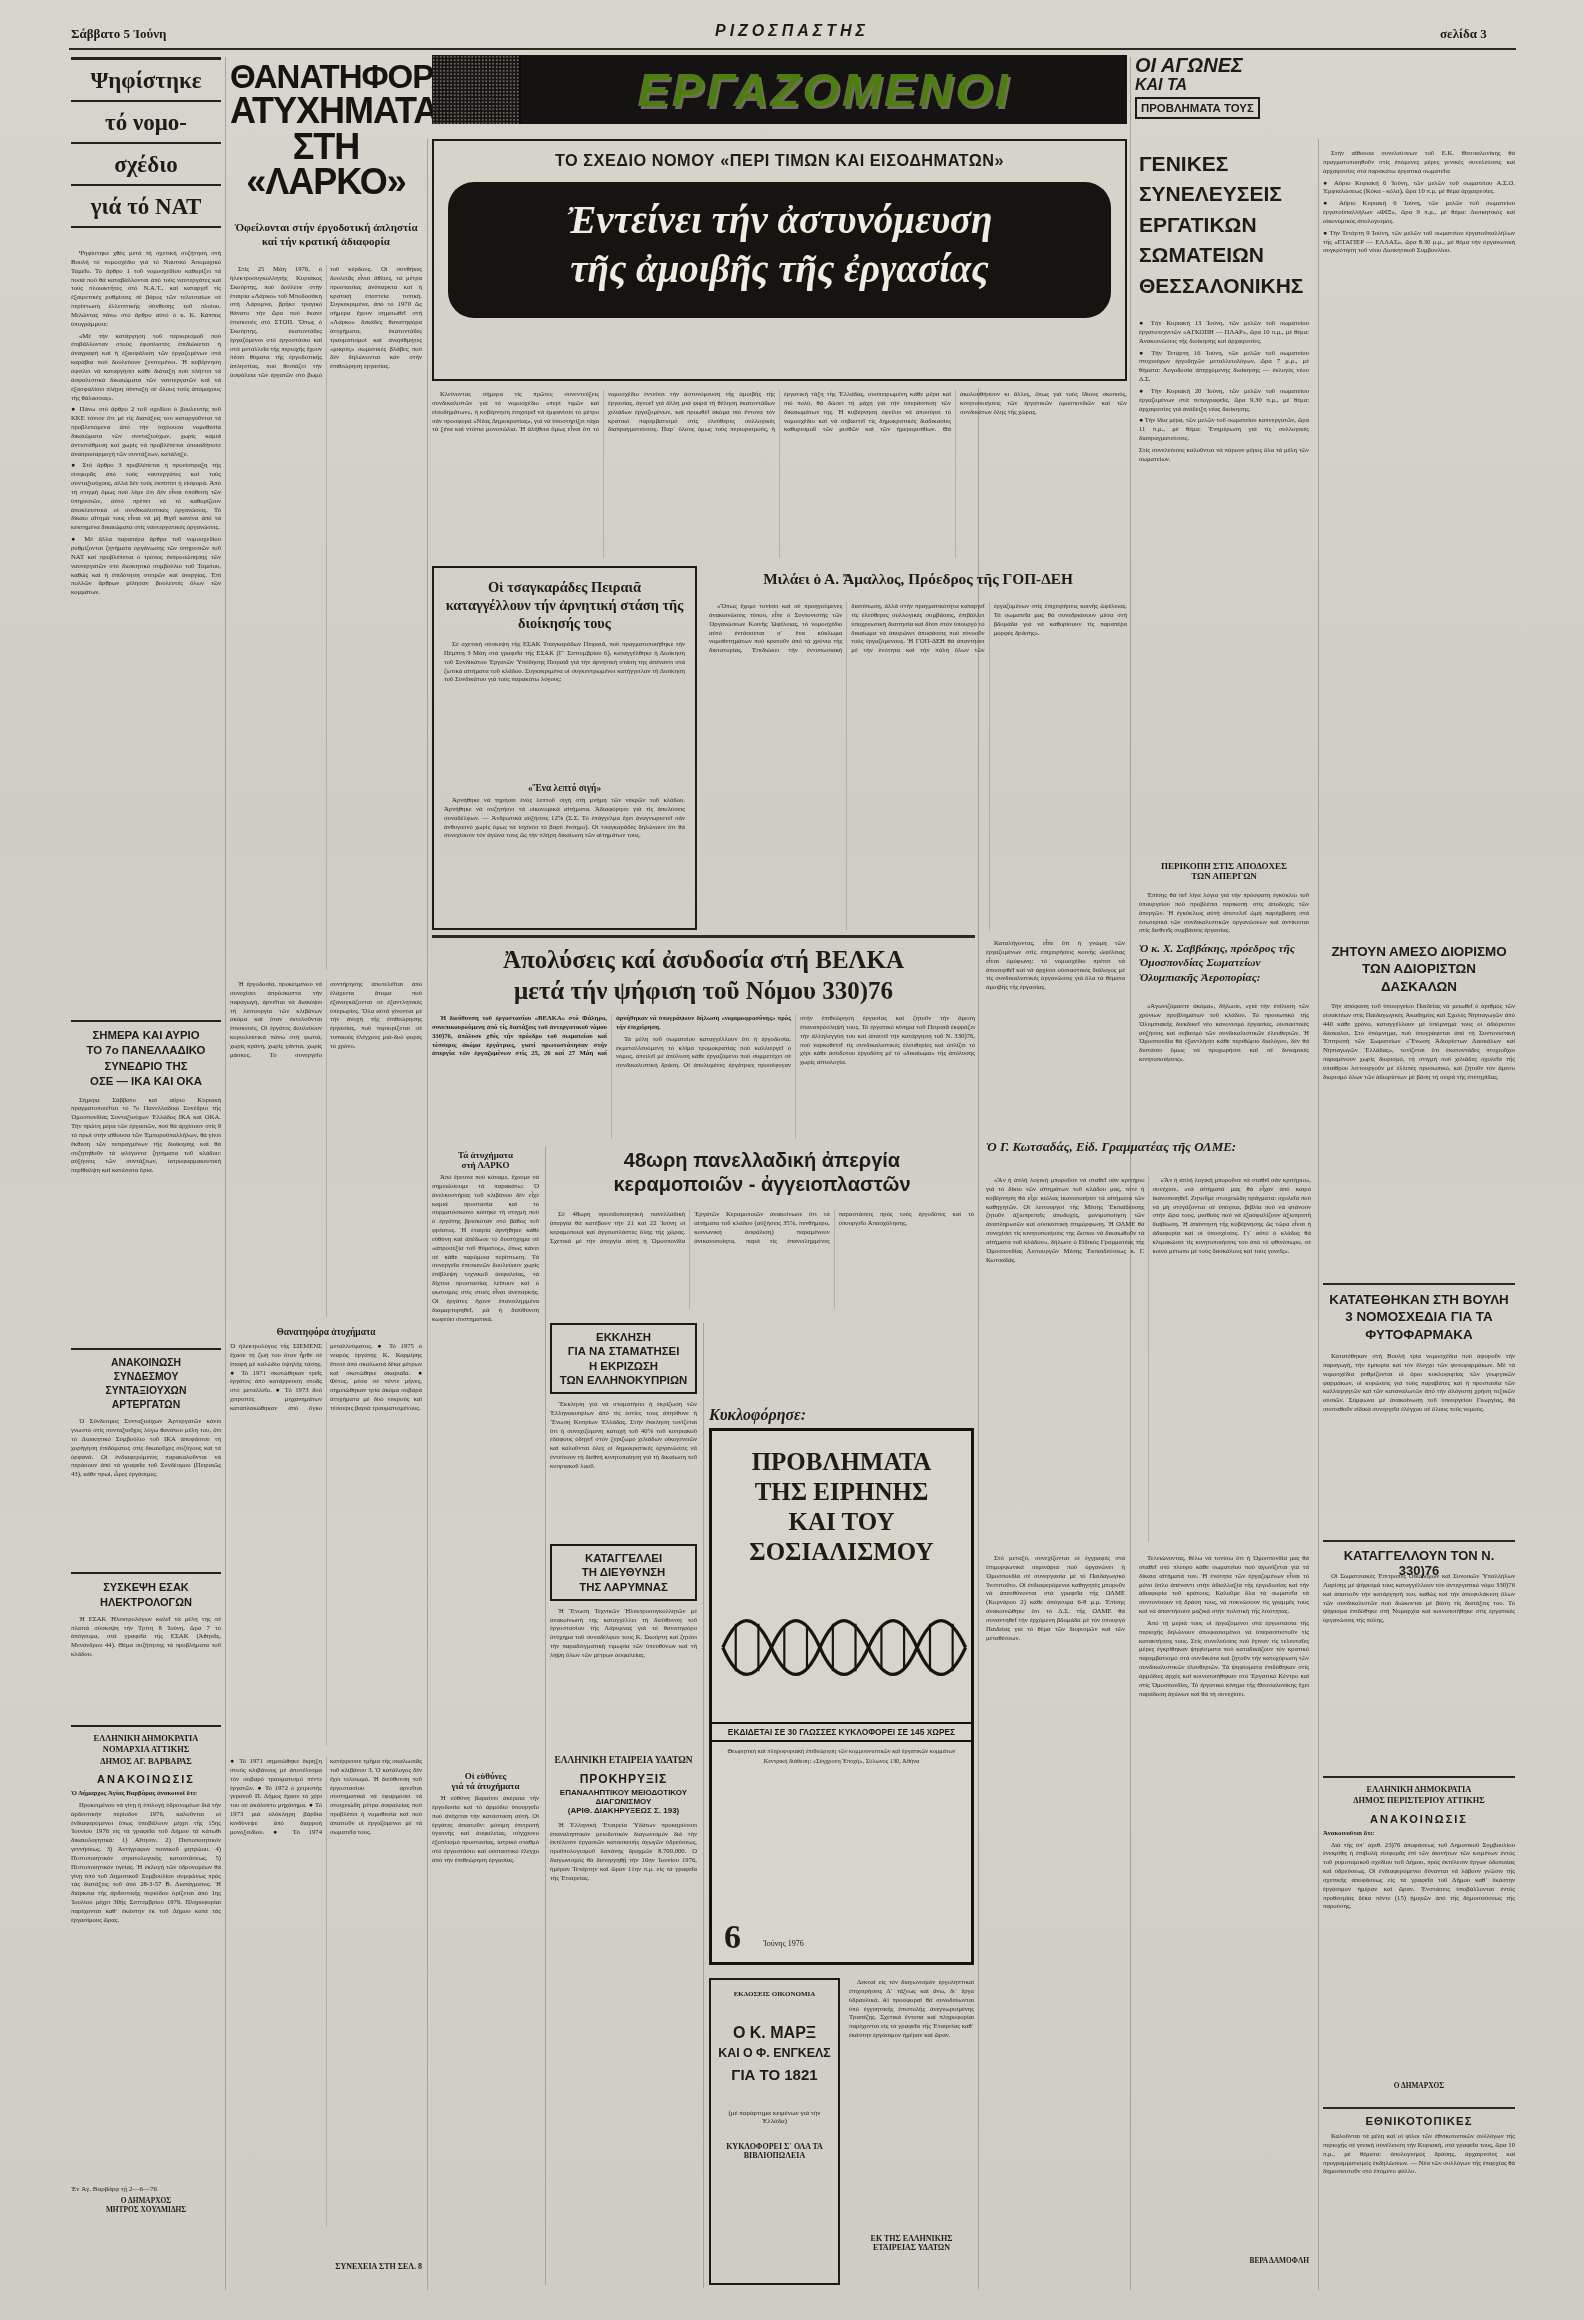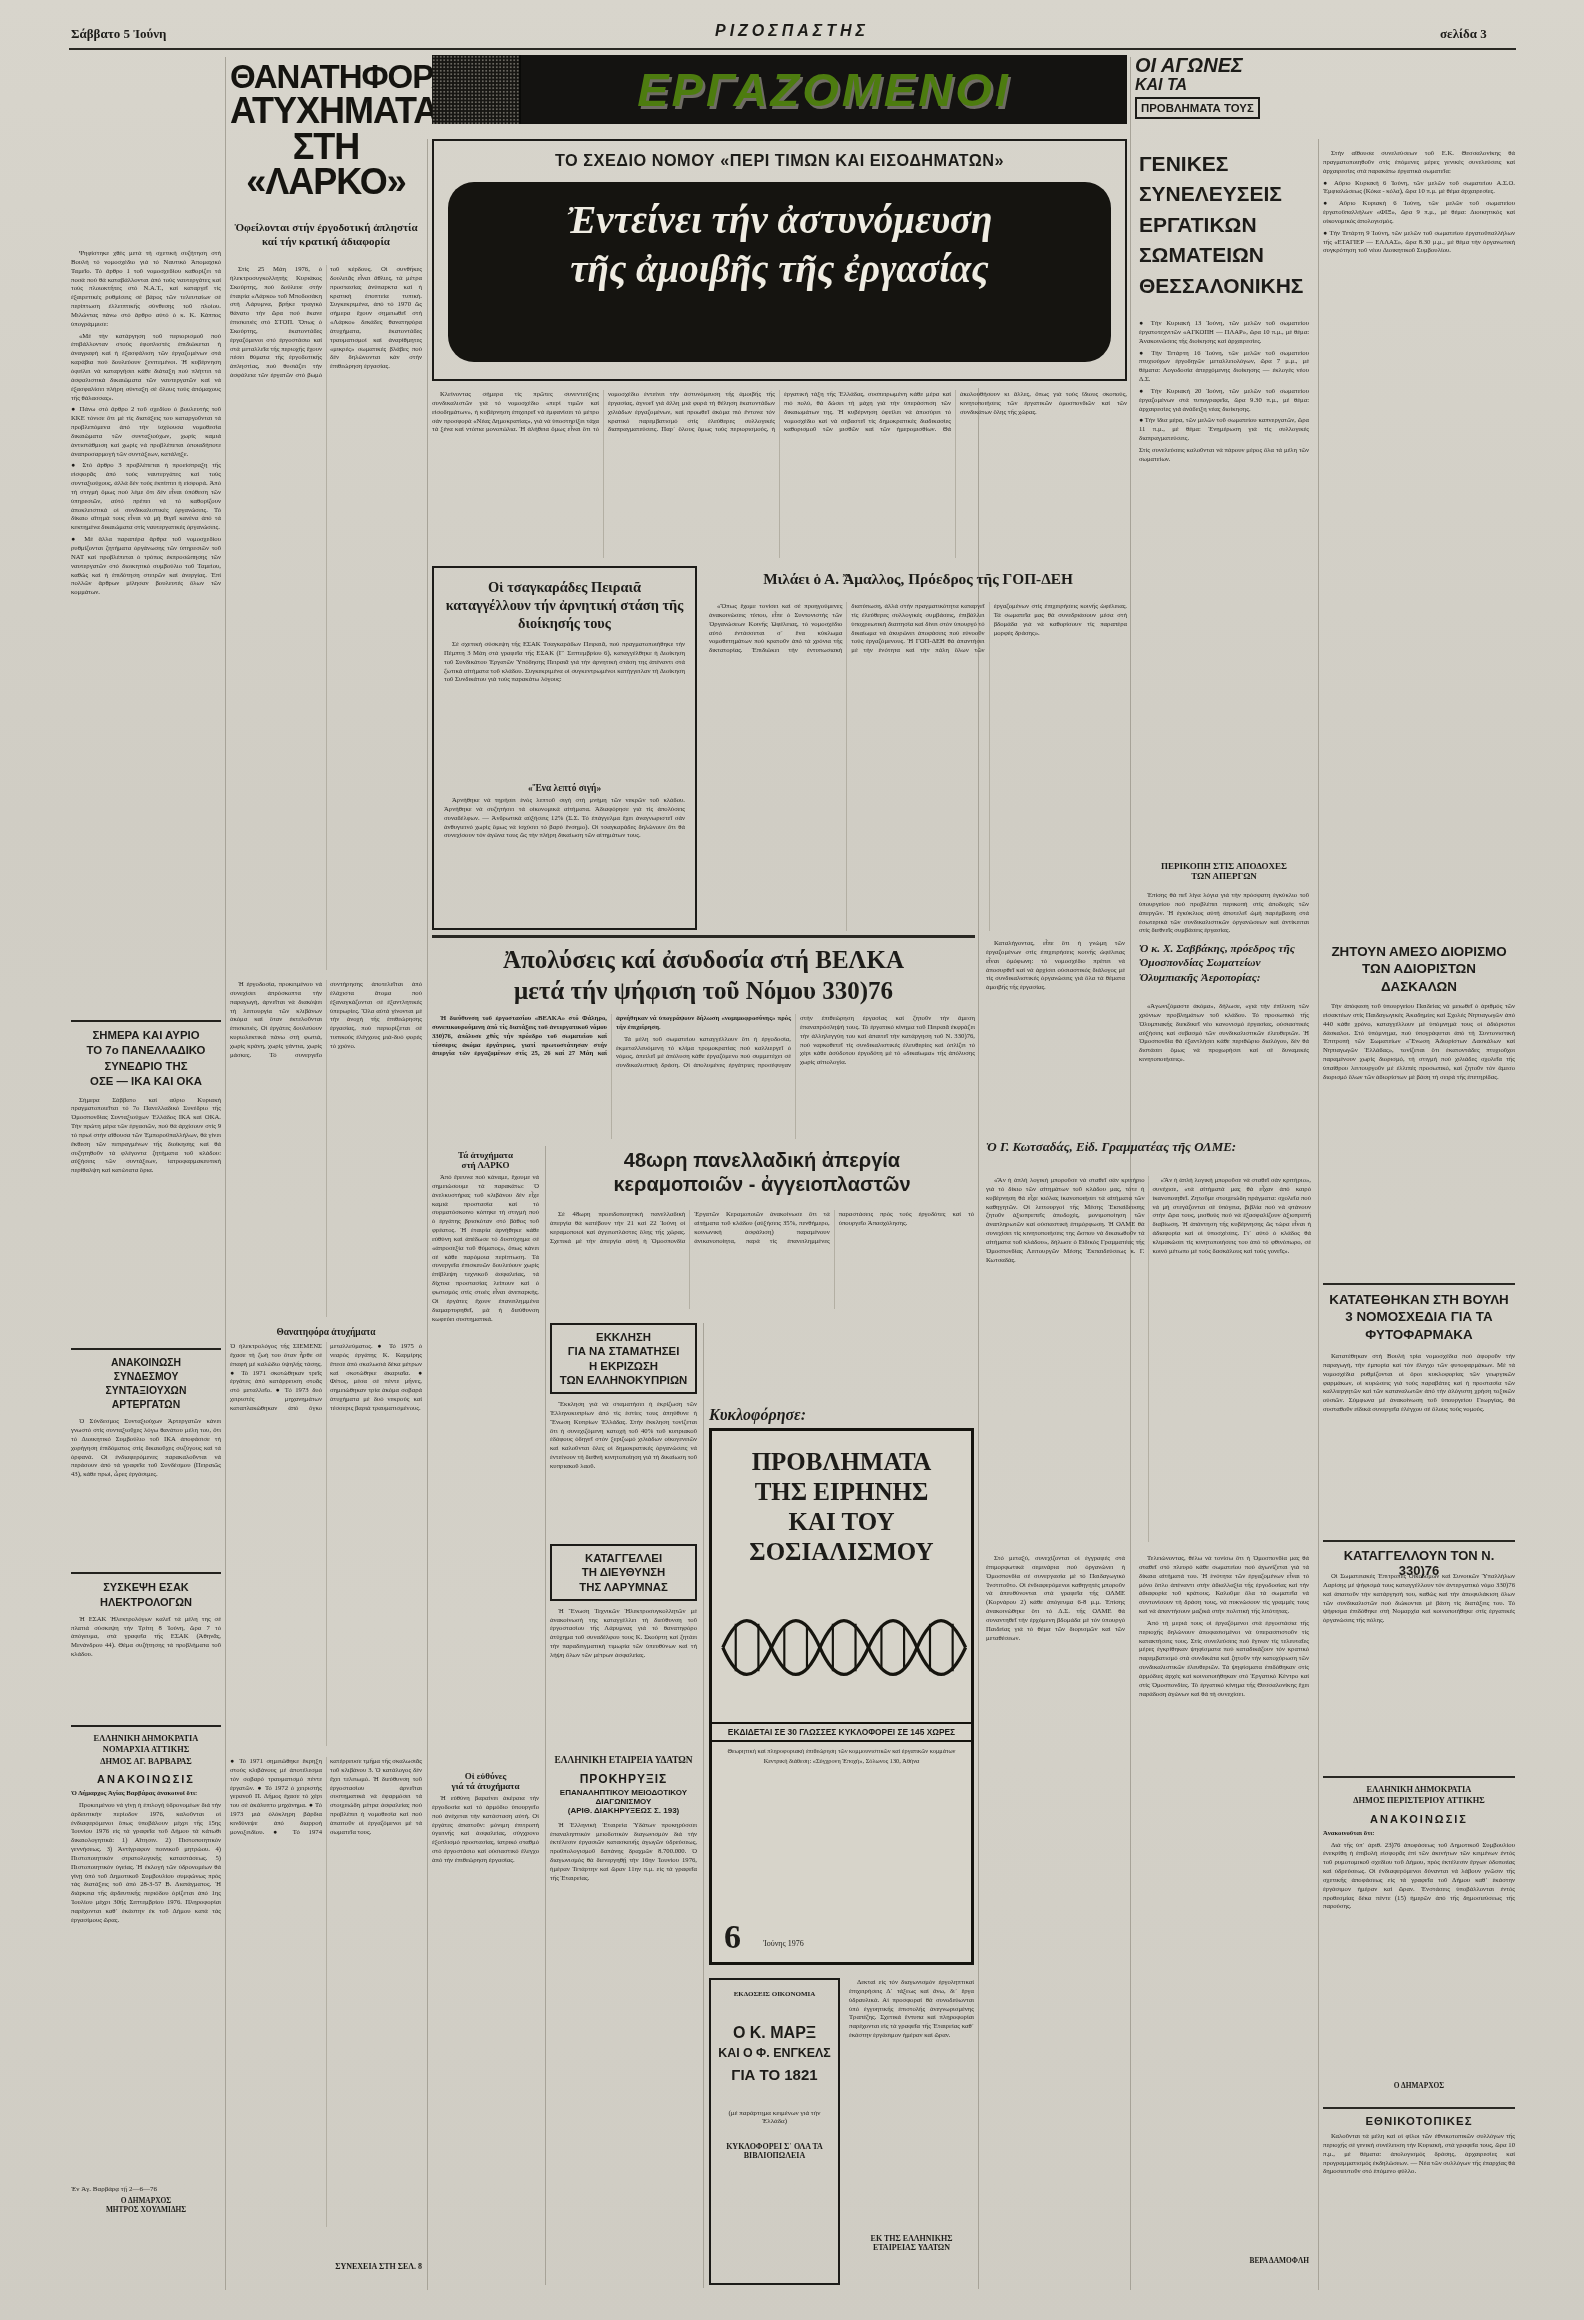--- a/index.html
+++ b/index.html
@@ -54,20 +54,26 @@
   <div class="hrule" style="left:69px;top:48px;width:1447px;height:2px;"></div>
 
   <div class="vrule" style="left:225px;top:57px;height:2233px;"></div>
   <div class="vrule" style="left:427px;top:139px;height:2151px;"></div>
   <div class="vrule" style="left:545px;top:1146px;height:1139px;"></div>
   <div class="vrule" style="left:703px;top:1323px;height:965px;"></div>
   <div class="vrule" style="left:978px;top:388px;height:1901px;"></div>
   <div class="vrule" style="left:1130px;top:57px;height:2233px;"></div>
   <div class="vrule" style="left:1318px;top:139px;height:2151px;"></div>
 
+  <div class="abs" style="left:71px;top:57px;width:150px;border-top:3px solid #23221e;">
+    <div class="natline">Ψηφίστηκε</div>
+    <div class="natline">τό νομο-</div>
+    <div class="natline">σχέδιο</div>
+    <div class="natline">γιά τό ΝΑΤ</div>
+  </div>
   <div class="abs b" style="left:71px;top:249px;width:150px;height:762px;">
     <p>Ψηφίστηκε χθές μετά τή σχετική συζήτηση στή Βουλή τό νομοσχέδιο γιά τό Ναυτικό Ἀπομαχικό Ταμεῖο. Τό ἄρθρο 1 τοῦ νομοσχεδίου καθορίζει τά ποσά πού θά καταβάλλονται ἀπό τούς ναυτεργάτες καί τούς πλοιοκτῆτες στό Ν.Α.Τ., καί καταργεῖ τίς ἐξαιρετικές ρυθμίσεις σέ βάρος τῶν τελευταίων σέ περίπτωση ἐλλειπτικῆς σύνθεσης τοῦ πλοίου. Μιλώντας πάνω στό ἄρθρο αὐτό ὁ κ. Κ. Κάππος ὑπογράμμισε:</p>
     <p>«Μέ τήν κατάργηση τοῦ περιορισμοῦ πού ἐπιβάλλονταν στούς ἐφοπλιστές ἐπιδιώκεται ἡ ἀναγραφή καί ἡ ἐξασφάλιση τῶν ἐργαζομένων στά καράβια πού δουλεύουν ξενιτεμένοι. Ἡ κυβέρνηση ὀφείλει νά καταργήσει κάθε διάταξη πού πλήττει τά ἀσφαλιστικά δικαιώματα τῶν ναυτεργατῶν καί νά ἐξασφαλίσει πλήρη σύνταξη σέ ὅλους τούς ἀπόμαχους τῆς θάλασσας».</p>
     <p class="noind">● Πάνω στό ἄρθρο 2 τοῦ σχεδίου ὁ βουλευτής τοῦ ΚΚΕ τόνισε ὅτι μέ τίς διατάξεις του καταργοῦνται τά προβλεπόμενα ἀπό τήν ἰσχύουσα νομοθεσία δικαιώματα τῶν συνταξιούχων, χωρίς καμιά ἀντιστάθμιση καί χωρίς νά προβλέπεται ὁποιαδήποτε ἀναπροσαρμογή τῶν συντάξεων, κατάληξε.</p>
     <p class="noind">● Στό ἄρθρο 3 προβλέπεται ἡ προείσπραξη τῆς εἰσφορᾶς ἀπό τούς ναυτεργάτες καί τούς συνταξιούχους, ἀλλά δέν τούς ἐκπίπτει ἡ εἰσφορά. Ἀπό τή στιγμή ὅμως πού λέμε ὅτι δέν εἶναι ὑπόθεση τῶν ὑπηρεσιῶν, αὐτό πρέπει νά τό καθορίζουν ἀποκλειστικά οἱ συνδικαλιστικές ὀργανώσεις. Τό δίκαιο αἴτημά τους εἶναι νά μή θιγεῖ κανένα ἀπό τά κεκτημένα δικαιώματα στίς ναυτεργατικές ὀργανώσεις.</p>
     <p class="noind">● Μέ ἄλλα παραπέρα ἄρθρα τοῦ νομοσχεδίου ρυθμίζονται ζητήματα ὀργάνωσης τῶν ὑπηρεσιῶν τοῦ ΝΑΤ καί προβλέπεται ὁ τρόπος ἐκπροσώπησης τῶν ναυτεργατῶν στό διοικητικό συμβούλιο τοῦ Ταμείου, καθώς καί ἡ ἐπιδότηση στειρῶν καί ἀνεργίας. Ἐπί πολλῶν ἄρθρων μίλησαν βουλευτές ὅλων τῶν κομμάτων.</p>
   </div>
 
   <div class="abs" style="left:71px;top:1020px;width:150px;border-top:2px solid #23221e;padding-top:6px;">
     <div class="hsans center" style="font-size:11.4px;line-height:1.35;">
@@ -144,21 +150,21 @@
     <div class="bannerword">ΕΡΓΑΖΟΜΕΝΟΙ</div>
   </div>
   <div class="abs" style="left:1135px;top:55px;width:176px;">
     <div class="hsans" style="font-size:20px;font-style:italic;line-height:1.05;">ΟΙ ΑΓΩΝΕΣ</div>
     <div class="hsans" style="font-size:16px;font-style:italic;line-height:1.1;">ΚΑΙ ΤΑ</div>
     <div class="hsans boxed" style="font-size:11.4px;padding:3px 4px;margin-top:3px;display:inline-block;">ΠΡΟΒΛΗΜΑΤΑ ΤΟΥΣ</div>
   </div>
 
   <div class="abs boxed" style="left:432px;top:139px;width:695px;height:242px;padding:0;box-sizing:border-box;">
     <div class="center hsans kicker" style="font-size:16.3px;margin-top:10px;">ΤΟ ΣΧΕΔΙΟ ΝΟΜΟΥ «ΠΕΡΙ ΤΙΜΩΝ ΚΑΙ ΕΙΣΟΔΗΜΑΤΩΝ»</div>
-    <div class="blob" style="margin:12px 14px 0 14px;height:180px;box-sizing:border-box;">
+    <div class="blob" style="margin:12px 14px 0 14px;height:136px;box-sizing:border-box;">
       <div>Ἐντείνει τήν ἀστυνόμευση</div>
       <div>τῆς ἀμοιβῆς τῆς ἐργασίας</div>
     </div>
   </div>
   <div class="abs b c4" style="left:432px;top:390px;width:695px;height:168px;">
     <p>Κλείνοντας σήμερα τίς πρῶτες συνεντεύξεις συνδικαλιστῶν γιά τό νομοσχέδιο «περί τιμῶν καί εἰσοδημάτων», ἡ κυβέρνηση ἐπιχειρεῖ νά ἐμφανίσει τό μέτρο σάν προσφορά «Νέας Δημοκρατίας», γιά νά ὑποστηρίξει τάχα τά ξένα καί ντόπια μονοπώλια. Ἡ ἀλήθεια ὅμως εἶναι ὅτι τό νομοσχέδιο ἐντείνει τήν ἀστυνόμευση τῆς ἀμοιβῆς τῆς ἐργασίας, ἀγνοεῖ γιά ἄλλη μιά φορά τή θέληση ἑκατοντάδων χιλιάδων ἐργαζομένων, καί προωθεῖ ἀκόμα πιό ἔντονα τόν κρατικό παρεμβατισμό στίς ἐλεύθερες συλλογικές διαπραγματεύσεις. Παρ᾽ ὅλους ὅμως τούς περιορισμούς, ἡ ἐργατική τάξη τῆς Ἑλλάδας, συσπειρωμένη κάθε μέρα καί πιό πολύ, θά δώσει τή μάχη γιά τήν ὑπεράσπιση τῶν δικαιωμάτων της. Ἡ κυβέρνηση ὀφείλει νά ἀποσύρει τό νομοσχέδιο καί νά σεβαστεῖ τίς δημοκρατικές διαδικασίες καθορισμοῦ τῶν μισθῶν καί τῶν ἡμερομισθίων. Θά ἀκολουθήσουν κι ἄλλες, ὅπως γιά τούς ἴδιους σκοπούς, κινητοποιήσεις τῶν ἐργατικῶν ὁμοσπονδιῶν καί τῶν συνδικάτων ὅλης τῆς χώρας.</p>
   </div>
 
   <div class="abs boxed" style="left:432px;top:566px;width:265px;height:364px;padding:10px;box-sizing:border-box;">
     <div class="center" style="font-size:14.4px;font-weight:bold;line-height:1.25;">Οἱ τσαγκαράδες Πειραιᾶ καταγγέλλουν τήν ἀρνητική στάση τῆς διοίκησής τους</div>

